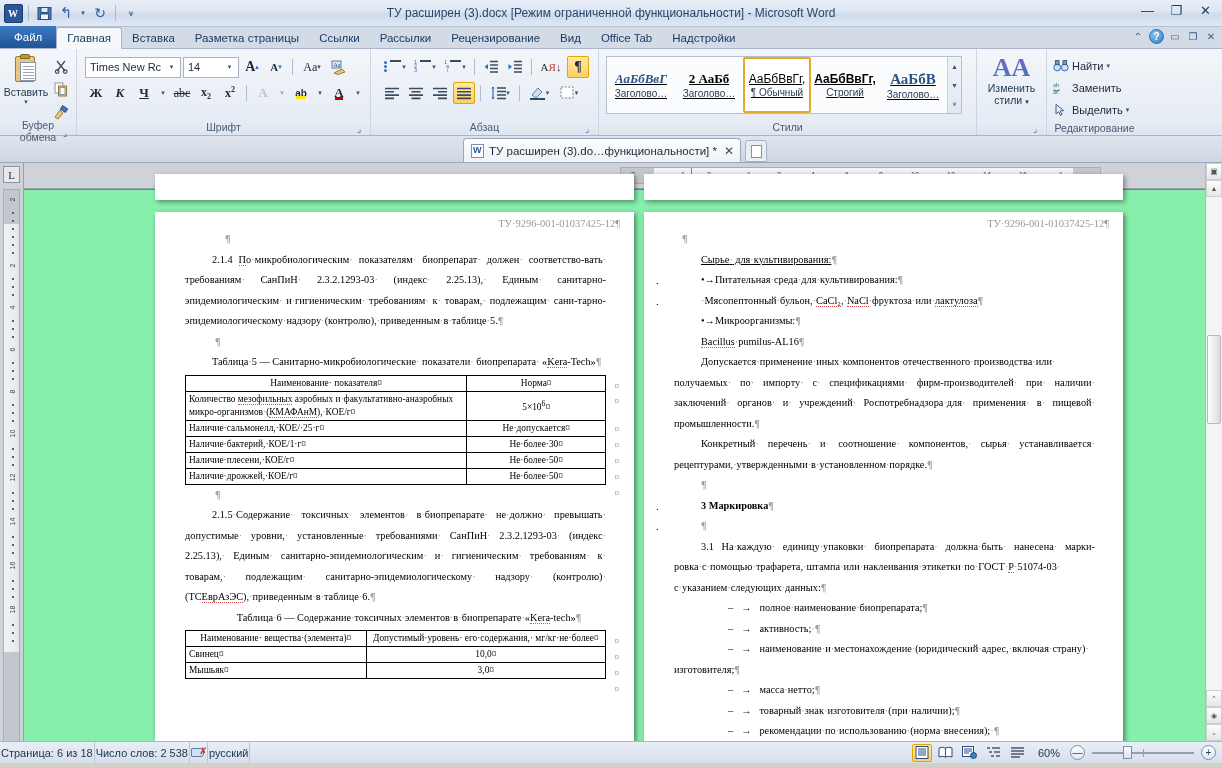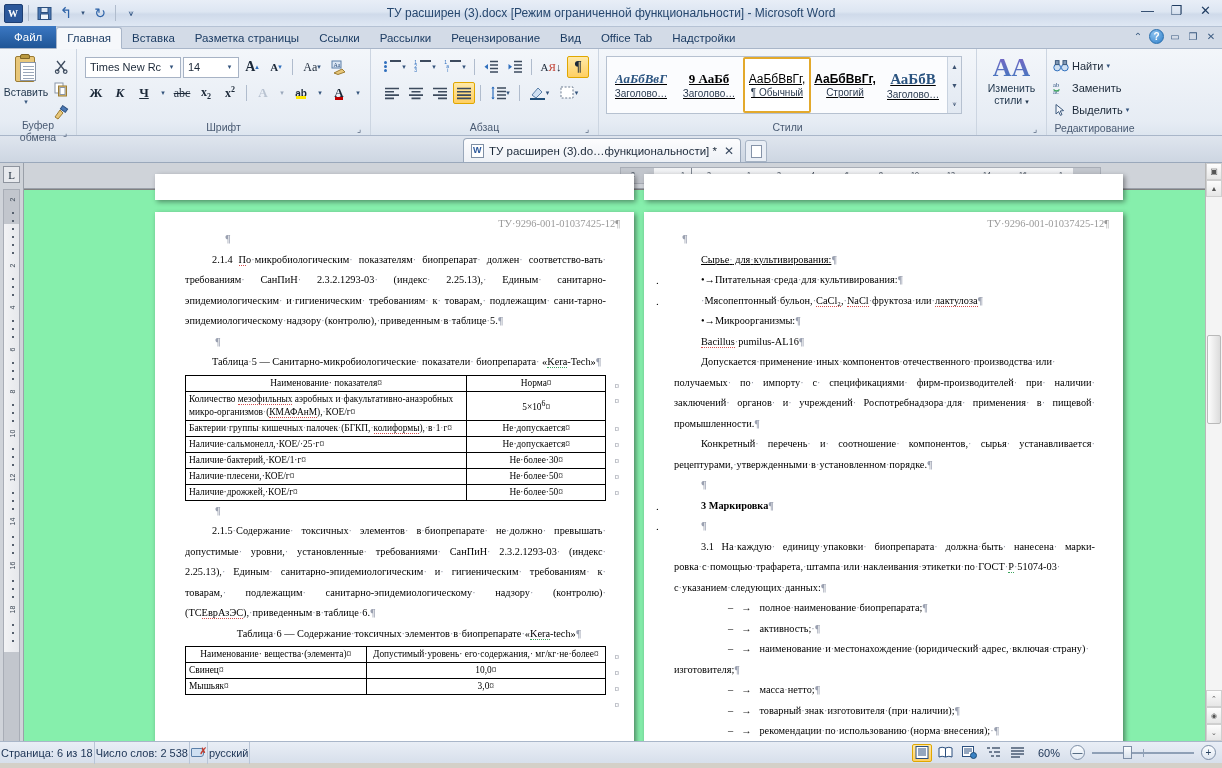--- a/index.html
+++ b/index.html
@@ -614,21 +614,21 @@
   </div>
 
   <div class="rgroup g-styles">
     <div class="rgroup-body" style="padding-left:3px;">
       <div class="stylebox">
         <div class="stylecell">
           <div class="sty-prev" style="font-family:'Liberation Serif',serif;font-style:italic;font-weight:bold;color:#2b5480;">АаБбВвГ</div>
           <div class="sty-nm">Заголово…</div>
         </div>
         <div class="stylecell">
-          <div class="sty-prev" style="font-family:'Liberation Serif',serif;font-weight:bold;">9  АаБб</div>
+          <div class="sty-prev" style="font-family:'Liberation Serif',serif;font-weight:bold;">2  АаБб</div>
           <div class="sty-nm">Заголово…</div>
         </div>
         <div class="stylecell sel">
           <div class="sty-prev" style="font-size:12px;">АаБбВвГг,</div>
           <div class="sty-nm">¶ Обычный</div>
         </div>
         <div class="stylecell">
           <div class="sty-prev" style="font-size:12px;font-weight:bold;">АаБбВвГг,</div>
           <div class="sty-nm">Строгий</div>
         </div>
@@ -825,24 +825,20 @@
               <tbody>
                   <tr>
                 <th style="width:67%">Наименование· показателя¤</th>
                 <th>Норма¤</th>
               </tr>
               <tr>
                 <td>Количество <span class="sp-red">мезофильных</span> аэробных и<span class="dotsp">·</span>факультативно-анаэробных микро-организмов<span class="dotsp">·</span>(<span class="sp-red">КМАФАнМ</span>),<span class="dotsp">·</span>КОЕ/г¤</td>
                 <td class="ctr">5×10<sup>6</sup>¤</td>
               </tr>
               <tr>
-                <td>Бактерии<span class="dotsp">·</span>группы<span class="dotsp">·</span>кишечных<span class="dotsp">·</span>палочек<span class="dotsp">·</span>(БГКП,<span class="dotsp">·</span><span class="sp-red">колиформы</span>),<span class="dotsp">·</span>в<span class="dotsp">·</span>1<span class="dotsp">·</span>г¤</td>
-                <td class="ctr">Не·допускается¤</td>
-              </tr>
-              <tr>
                 <td>Наличие·сальмонелл,·КОЕ/·25·г¤</td>
                 <td class="ctr">Не·допускается¤</td>
               </tr>
               <tr>
                 <td>Наличие·бактерий,·КОЕ/1·г¤</td>
                 <td class="ctr">Не·более·30¤</td>
               </tr>
               <tr>
                 <td>Наличие·плесени,·КОЕ/г¤</td>
                 <td class="ctr">Не·более·50¤</td>

